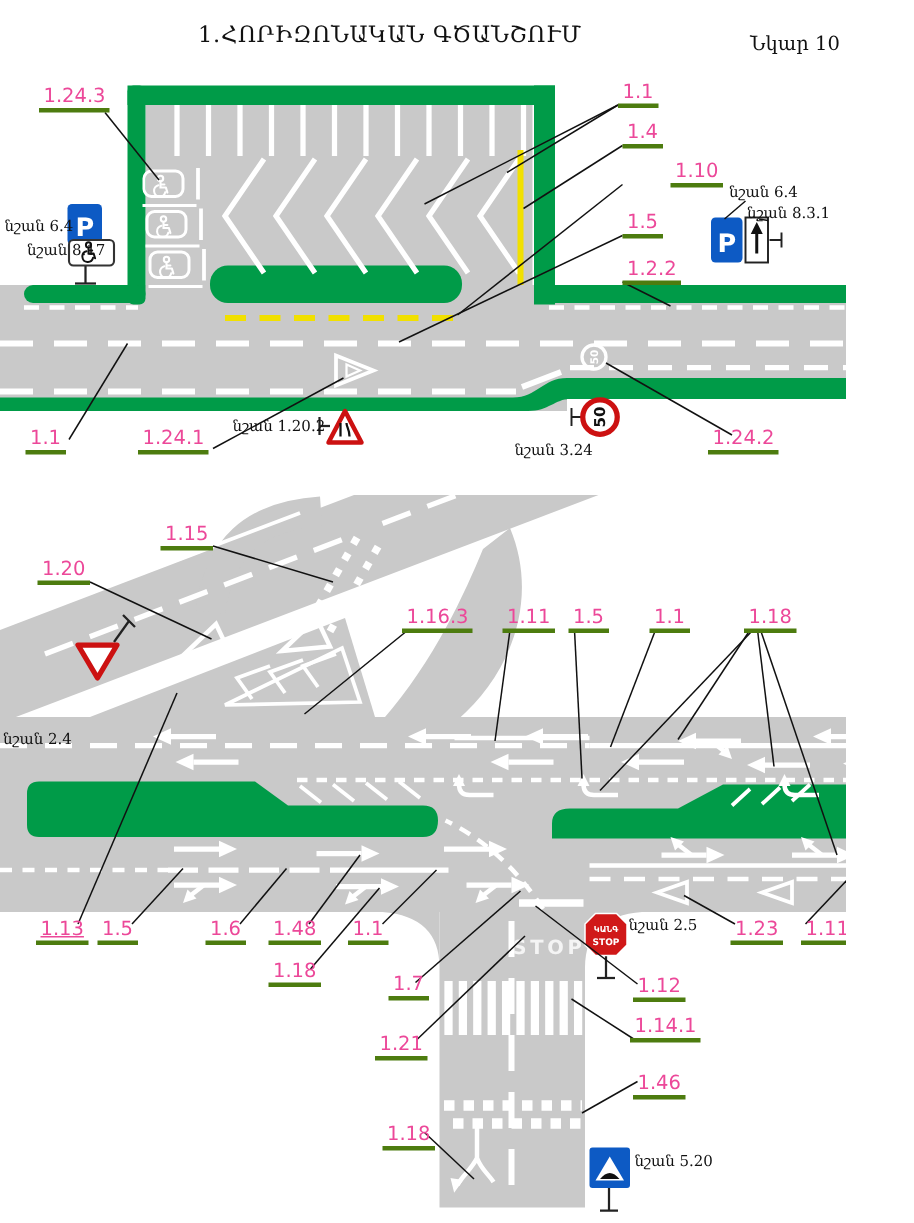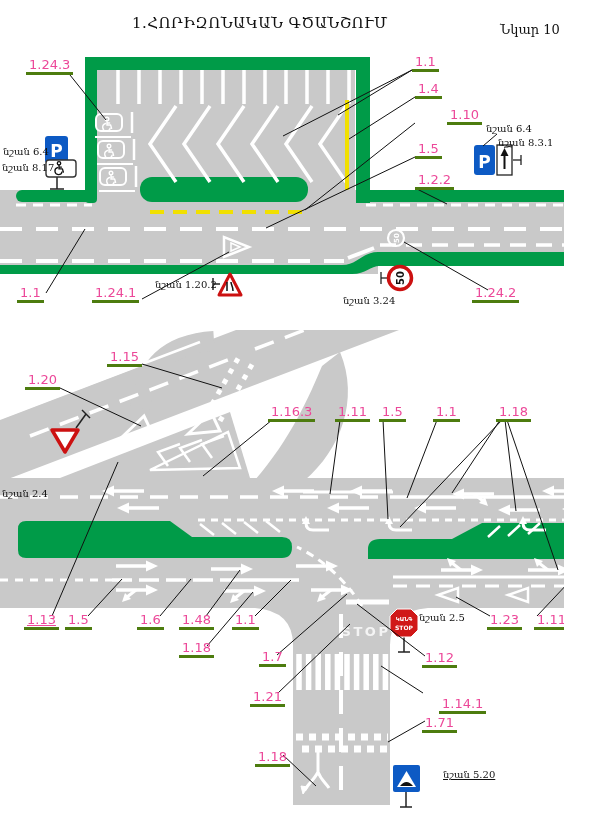--- a/index.html
+++ b/index.html
@@ -341,25 +341,25 @@
       <div class="lbl" style="left: 137px; top: 612px;">1.6</div>
       <div class="lbl" style="left: 179px; top: 612px;">1.48</div>
       <div class="lbl" style="left: 232px; top: 612px;">1.1</div>
       <div class="lbl" style="left: 179px; top: 640px;">1.18</div>
       <div class="lbl" style="left: 259px; top: 649px;">1.7</div>
       <div class="lbl" style="left: 250px; top: 689px;">1.21</div>
       <div class="lbl" style="left: 255px; top: 749px;">1.18</div>
       <div class="lbl" style="left: 487px; top: 612px;">1.23</div>
       <div class="lbl" style="left: 534px; top: 612px;">1.11</div>
       <div class="lbl" style="left: 422px; top: 650px;">1.12</div>
-      <div class="lbl" style="left: 420px; top: 696px; margin-left: 19px;">1.14.1</div>
-      <div class="lbl" style="left: 422px; top: 715px;">1.71</div>
+      <div class="lbl" style="left: 420px; top: 677px;">1.14.1</div>
+      <div class="lbl" style="left: 422px; top: 715px;">1.46</div>
       <div class="cap" style="left: 3px; top: 146px;">նշան 6.4</div>
-      <div class="cap" style="left: 2px; top: 162px;">նշան 8.17</div>
+      <div class="cap" style="left: 18px; top: 162px;">նշան 8.17</div>
       <div class="cap" style="left: 486px; top: 123px;">նշան 6.4</div>
       <div class="cap" style="left: 498px; top: 137px;">նշան 8.3.1</div>
       <div class="cap" style="left: 155px; top: 279px;">նշան 1.20.2</div>
       <div class="cap" style="left: 343px; top: 295px;">նշան 3.24</div>
       <div class="cap" style="left: 2px; top: 448px; margin-top: 40px;">նշան 2.4</div>
       <div class="cap" style="left: 419px; top: 612px;">նշան 2.5</div>
-      <div class="cap" style="left: 443px; top: 769px; text-decoration: underline;">նշան 5.20</div>
+      <div class="cap" style="left: 423px; top: 769px;">նշան 5.20</div>
     </div>
 </div>
 
 </body></html>

